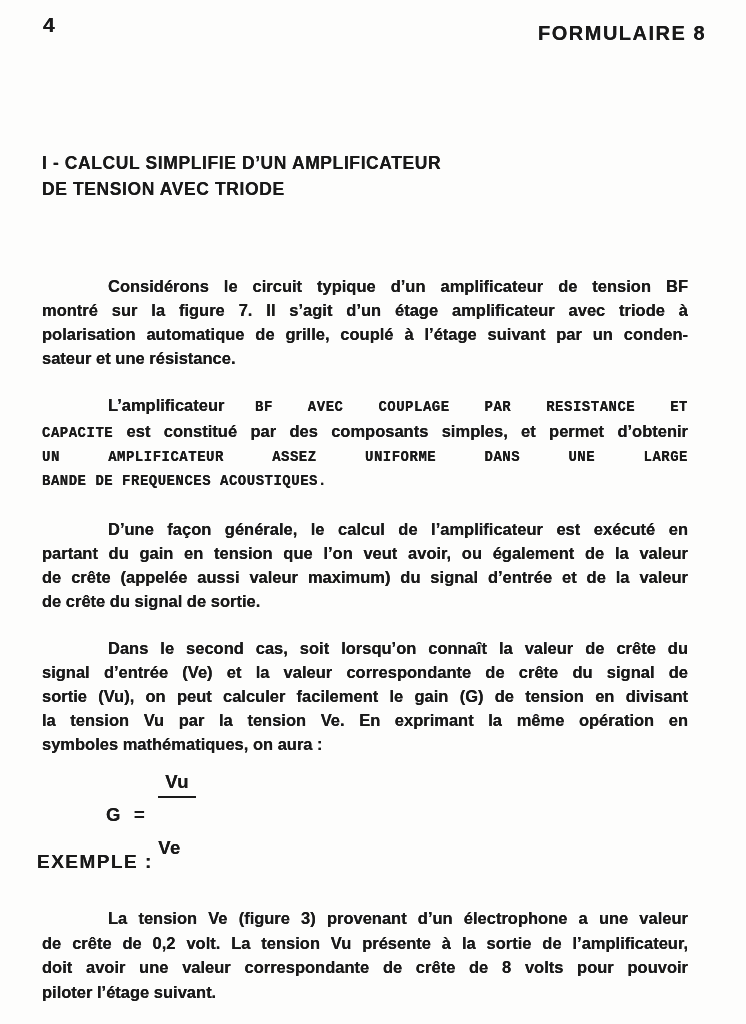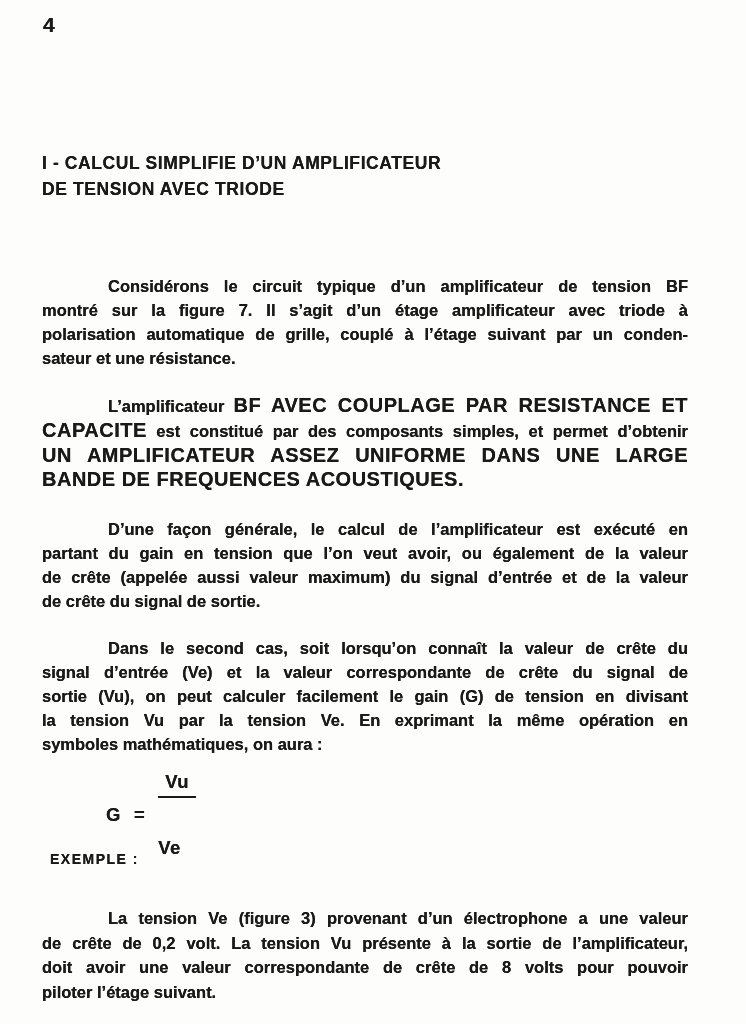--- a/index.html
+++ b/index.html
@@ -25,40 +25,41 @@
     position:absolute;top:150px;left:42px;width:646px;
     font-size:17.5px;line-height:26px;letter-spacing:.6px;
   }
   .para{
     position:absolute;left:42px;width:646px;
     font-size:16.5px;line-height:24px;
   }
   .ln{min-height:24px;}
   .just{text-align:justify;text-align-last:justify;}
   .ind{padding-left:66px;}
-  .caps{font-size:20px;letter-spacing:.5px;}
+  .caps{font-size:14px;letter-spacing:.5px;font-family:Liberation Mono, monospace;}
   .formula{
     position:absolute;left:106px;top:771px;
     display:flex;align-items:center;gap:13px;
     font-size:18.5px;letter-spacing:.5px;
   }
   .frac{display:inline-flex;flex-direction:column;text-align:left;}
   .frac .num{border-bottom:2.5px solid currentColor;padding:0 7px 3px;}
   .frac .den{padding-top:3px;margin-top:36px;}
   .exemple{
-    position:absolute;left:50px;top:851px;
-    font-size:14px;letter-spacing:1.5px;
+    position:absolute;left:37px;top:851px;
+    font-size:19px;letter-spacing:1.5px;
   }
 </style>
 </head>
 <body>
 
 <div class="page">
 
   <span class="pagenum">4</span>
+  <span class="headright">FORMULAIRE 8</span>
 
   <div class="title">
     <div>I - CALCUL SIMPLIFIE D’UN AMPLIFICATEUR</div>
     <div>DE TENSION AVEC TRIODE</div>
   </div>
 
   <div class="para" style="top:274px">
     <div class="ln just ind">Considérons le circuit typique d’un amplificateur de tension BF</div>
     <div class="ln just">montré sur la figure 7. Il s’agit d’un étage amplificateur avec triode à</div>
     <div class="ln just">polarisation automatique de grille, couplé à l’étage suivant par un conden-</div>

